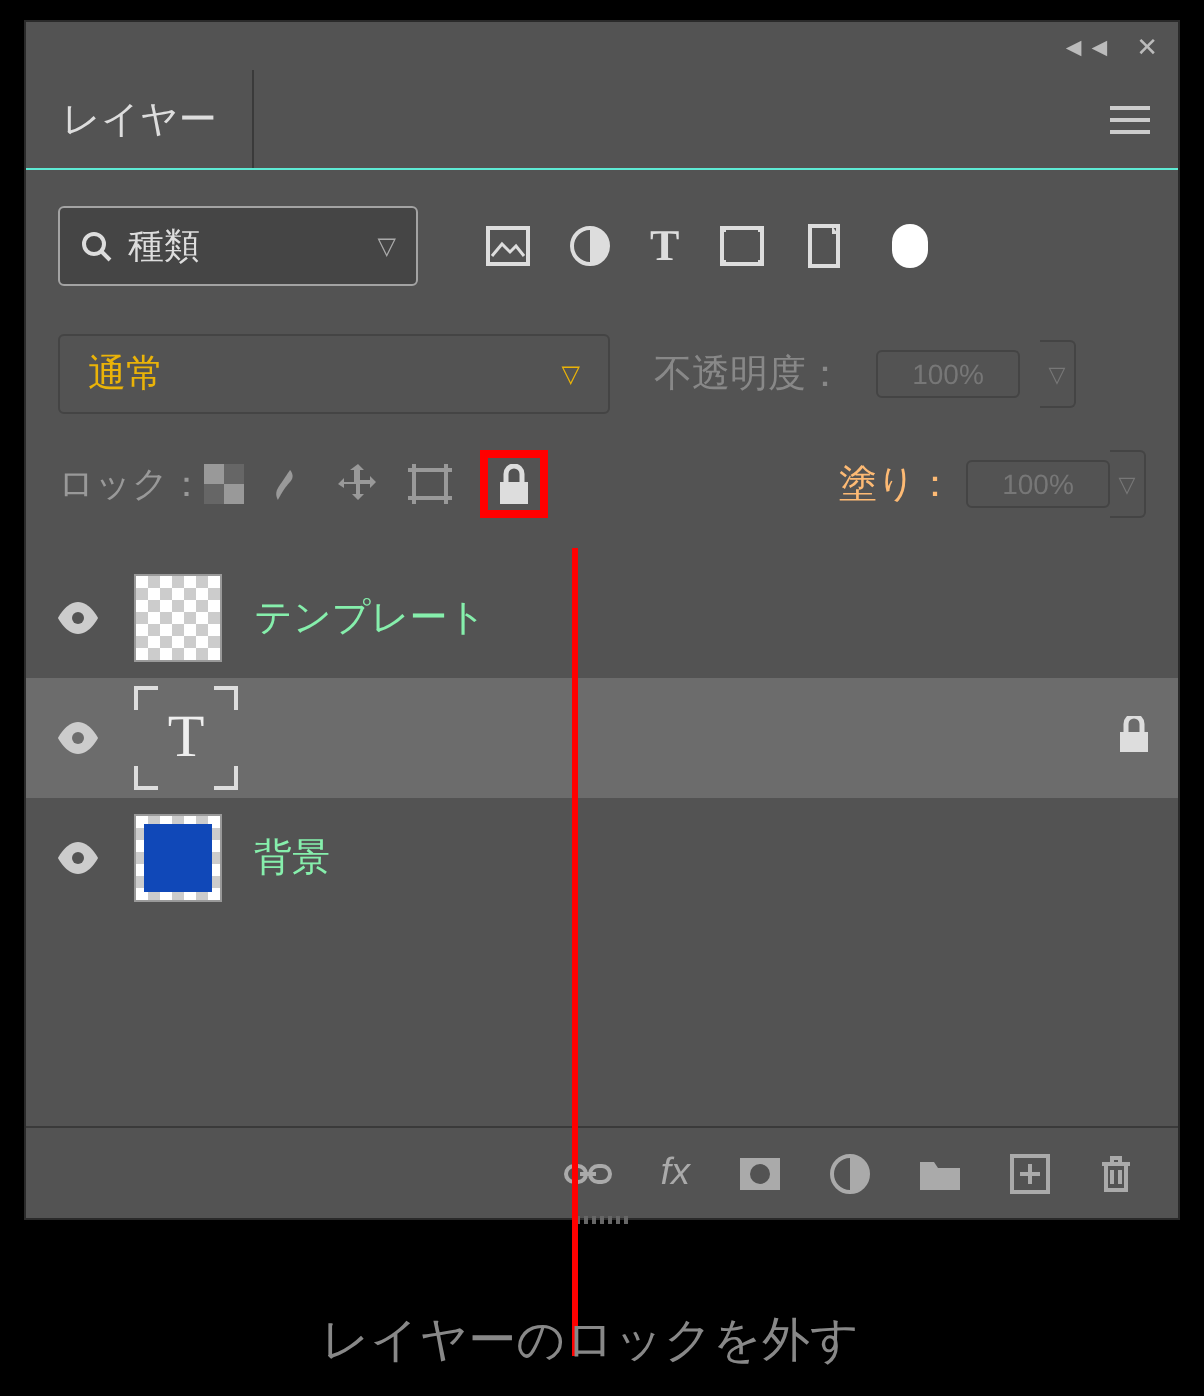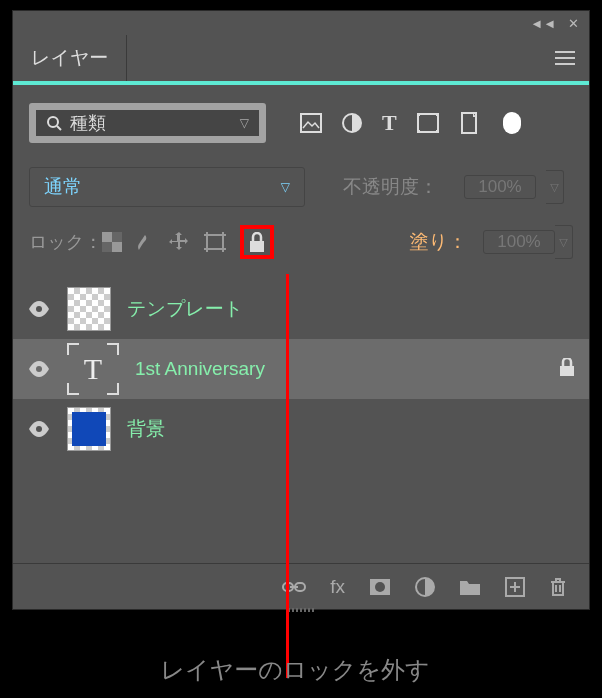--- a/index.html
+++ b/index.html
@@ -1,33 +1,33 @@
 <!DOCTYPE html>
 <html><head>
 <meta charset="utf-8">
 <style>
 *{margin:0;padding:0;box-sizing:border-box;font-family:"Hiragino Kaku Gothic Pro","Meiryo",sans-serif}
 body{background:#000;width:602px;height:698px;position:relative}
 .panel{position:absolute;left:12px;top:10px;width:578px;height:600px;background:#535353;border:1px solid #2a2a2a}
 .topbar{height:24px;display:flex;justify-content:flex-end;align-items:center;gap:12px;padding-right:10px;color:#bbb;font-size:13px}
 .topbar span{cursor:default}
-.tabrow{height:50px;display:flex;align-items:stretch;border-bottom:4px solid #5eead4}
+.tabrow{height:50px;display:flex;align-items:stretch;border-bottom:1px solid #5eead4}
 .tab{background:#535353;color:#ddd;font-size:19px;padding:14px 18px;border-right:1px solid #3a3a3a;display:flex;align-items:center}
 .menu-icon{margin-left:auto;display:flex;align-items:center;padding-right:14px;color:#ccc}
 .filter-row{display:flex;align-items:center;padding:18px 16px;gap:10px}
-.search-box{display:flex;align-items:center;background:#454545;border:7px solid #a3a3a3;border-radius:3px;height:40px;width:237px;padding:0 10px;color:#ddd;font-size:18px;gap:8px}
+.search-box{display:flex;align-items:center;background:#454545;border:1px solid #a3a3a3;border-radius:3px;height:40px;width:180px;padding:0 10px;color:#ddd;font-size:18px;gap:8px}
 .search-box .chev{margin-left:auto;font-size:12px;color:#aaa}
 .filter-icons{display:flex;gap:20px;margin-left:24px;align-items:center;color:#ddd}
 .filter-icons svg,.lock-icons svg,.btm svg{display:block}
 .color-dot{width:18px;height:22px;background:#fff;border-radius:9px;margin-left:14px}
 .blend-row{display:flex;align-items:center;padding:6px 16px;gap:10px}
-.blend-select{display:flex;align-items:center;border:1px solid #444;border-radius:3px;height:40px;width:276px;padding:0 14px;color:#7dd3fc;font-size:19px}
+.blend-select{display:flex;align-items:center;border:1px solid #444;border-radius:3px;height:40px;width:276px;padding:0 14px;color:#eab308;font-size:19px}
 .blend-select .chev{margin-left:auto;font-size:12px}
-.opacity-label{color:#888;font-size:19px;margin-left:28px}
-.pct-box{border:1px solid #444;border-radius:3px;height:24px;width:72px;color:#777;font-size:17px;display:flex;align-items:center;justify-content:center;margin-left:16px}
+.opacity-label{color:#888;font-size:19px;margin-left:12px}
+.pct-box{border:1px solid #444;border-radius:3px;height:24px;width:72px;color:#777;font-size:14px;display:flex;align-items:center;justify-content:center;margin-left:6px}
 .dd{border:1px solid #444;border-left:none;border-radius:0 3px 3px 0;height:34px;width:18px;color:#777;font-size:11px;display:flex;align-items:center;justify-content:center}
 .lock-row{display:flex;align-items:center;padding:12px 16px;color:#999}
 .lock-label{font-size:18px}
 .lock-icons{display:flex;gap:14px;align-items:center}
 .red-box{border:4px solid #ff0000;padding:3px 4px;display:flex;align-items:center;justify-content:center}
 .fill-label{margin-left:auto;color:#fdba74;font-size:19px}
 .layers{padding:8px 0}
 .layer{display:flex;align-items:center;height:60px;padding:0 14px;gap:16px}
 .layer.sel{background:#6c6c6c}
 .eye{color:#ccc;width:24px;display:flex;justify-content:center}
@@ -162,21 +162,20 @@
         </span>
       <div class="thumb text">
         <div class="text-frame">
           <span class="corner tl"></span>
             <span class="corner tr"></span>
             <span class="corner bl"></span>
             <span class="corner br"></span>
           <span class="T">T</span>
         </div>
       </div>
-      <span class="layer-name">1st Anniversary</span>
       <span class="layer-lock"><svg width="16" height="18" viewBox="0 0 16 18">
             <rect x="1" y="8" width="14" height="10" fill="#ddd"></rect>
             <path d="M4 8V4a4 4 0 018 0v4" stroke="#ddd" stroke-width="2.5" fill="none"></path>
           </svg></span>
     </div>
     <div class="layer">
       <span class="eye">
           <svg width="22" height="16" viewBox="0 0 22 16">
             <path d="M11 0C5 0 1 8 1 8s4 8 10 8 10-8 10-8S17 0 11 0z" fill="#ccc"></path>
             <circle cx="11" cy="8" r="3" fill="#535353"></circle>
@@ -186,21 +185,21 @@
       <span class="layer-name">背景</span>
     </div>
   </div>
 
   <div class="btm">
     <svg width="24" height="14" viewBox="0 0 24 14">
         <rect x="1" y="3" width="10" height="8" rx="4" stroke="#aaa" stroke-width="2" fill="none"></rect>
         <rect x="13" y="3" width="10" height="8" rx="4" stroke="#aaa" stroke-width="2" fill="none"></rect>
         <path d="M8 7h8" stroke="#aaa" stroke-width="2"></path>
       </svg>
-    <span style="font-size:19px">fx</span>
+    <span style="font-style:italic;font-size:19px">fx</span>
     <svg width="22" height="18" viewBox="0 0 22 18">
         <rect x="1" y="1" width="20" height="16" fill="#aaa"></rect>
         <circle cx="11" cy="9" r="5" fill="#535353"></circle>
       </svg>
     <svg width="20" height="20" viewBox="0 0 20 20">
         <circle cx="10" cy="10" r="9" stroke="#aaa" stroke-width="2" fill="none"></circle>
         <path d="M10 1a9 9 0 010 18z" fill="#aaa"></path>
       </svg>
     <svg width="22" height="18" viewBox="0 0 22 18">
         <path d="M1 3h7l2 3h11v11H1z" fill="#aaa"></path>

